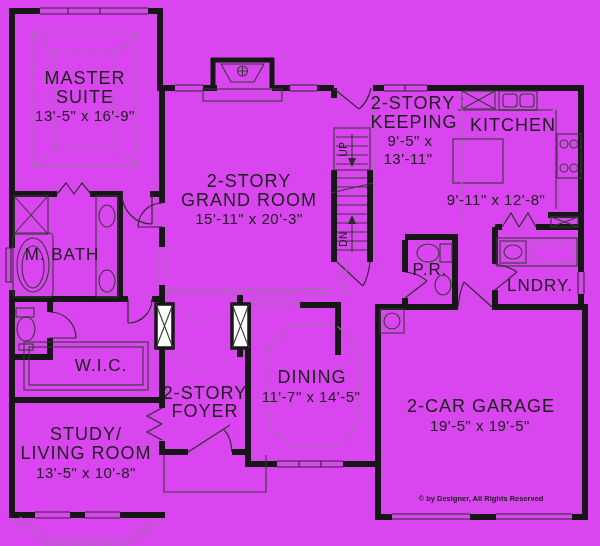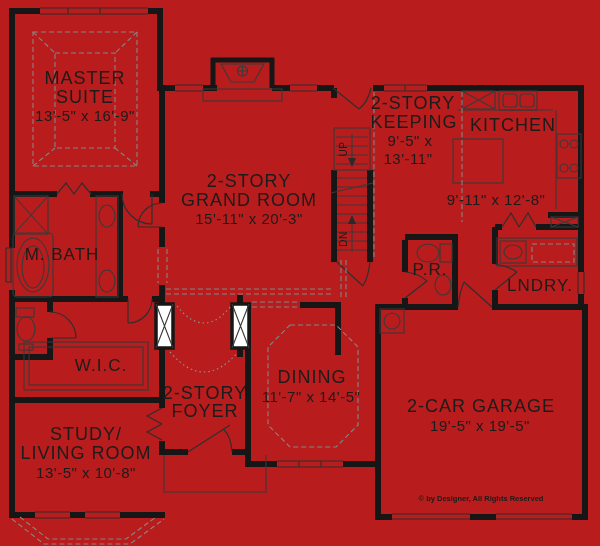--- a/index.html
+++ b/index.html
@@ -1,16 +1,16 @@
 <!DOCTYPE html>
 <html><head>
 <meta charset="utf-8">
 <style>
   html,body{margin:0;padding:0;background:#ffffff;}
-  .sheet{position:relative;width:600px;height:546px;background:#b91c1c;overflow:hidden;
+  .sheet{position:relative;width:600px;height:546px;background:#d946ef;overflow:hidden;
          font-family:"Liberation Sans", sans-serif;}
   svg{position:absolute;left:0;top:0;}
   text{fill:#1c1c1c;}
   .rm{font-size:18px;letter-spacing:1px;}
   .rm-s{font-size:17px;letter-spacing:1px;}
   .dim{font-size:15px;letter-spacing:0.5px;}
   .tiny{font-size:10px;letter-spacing:0.5px;}
   .copy{font-size:7.5px;font-weight:bold;letter-spacing:0;}
   .walls{stroke:#161616;stroke-width:6;fill:none;}
   .walls5{stroke:#161616;stroke-width:5;fill:none;}

